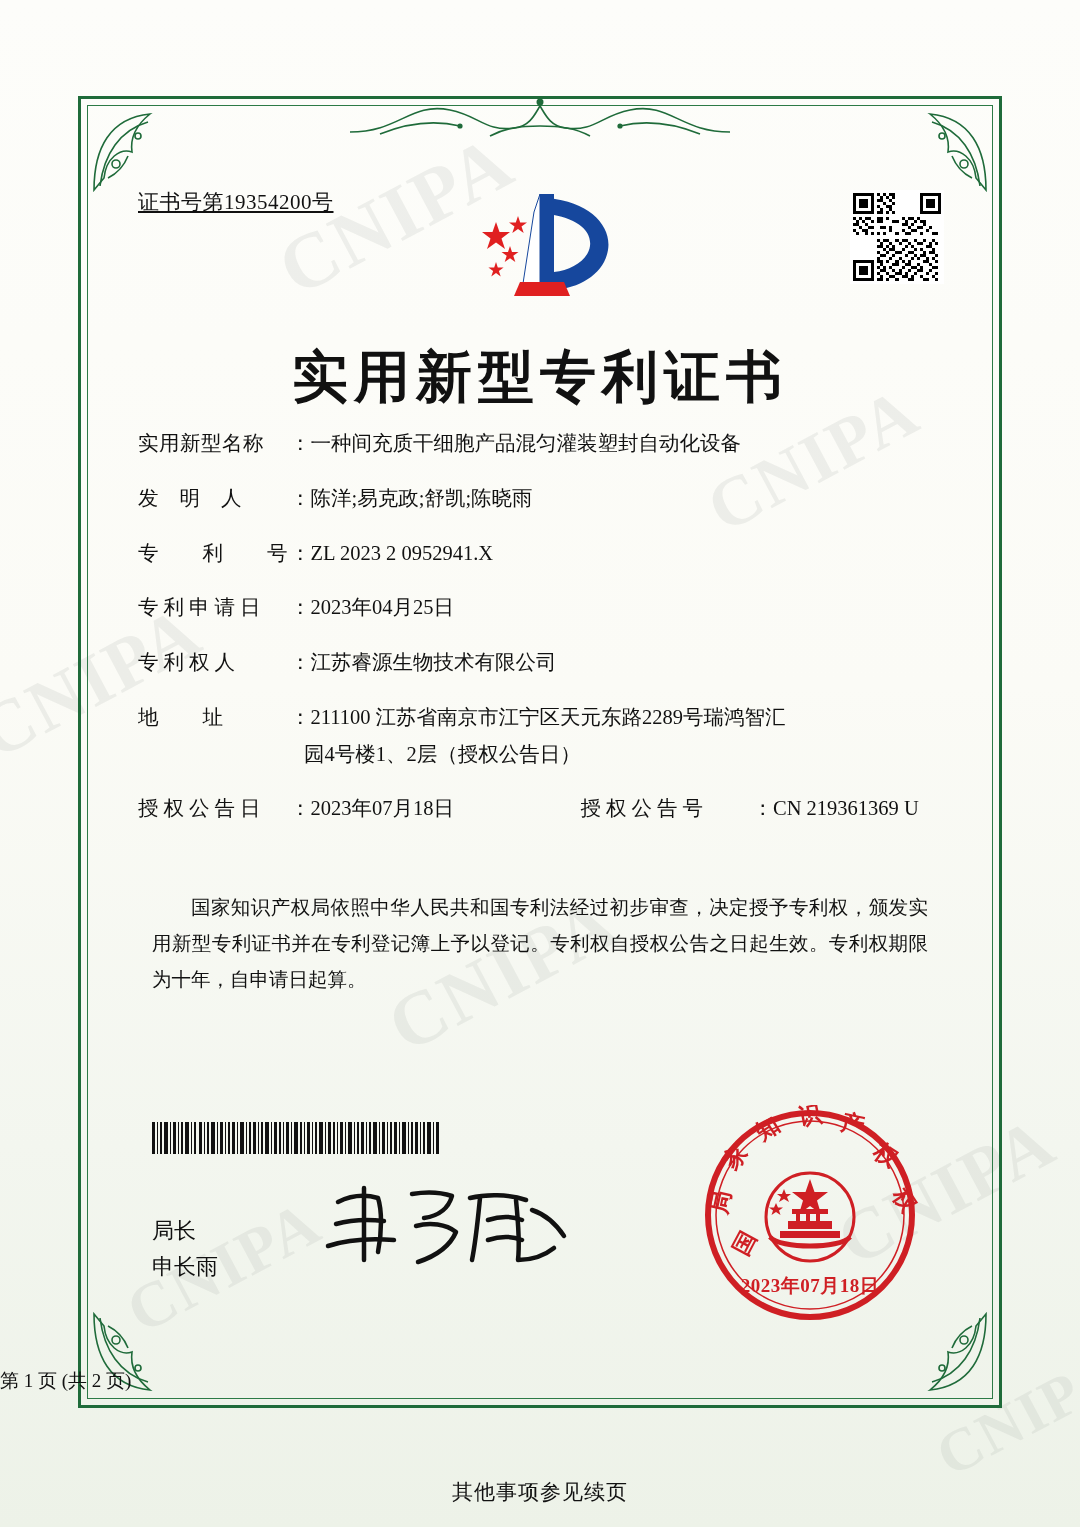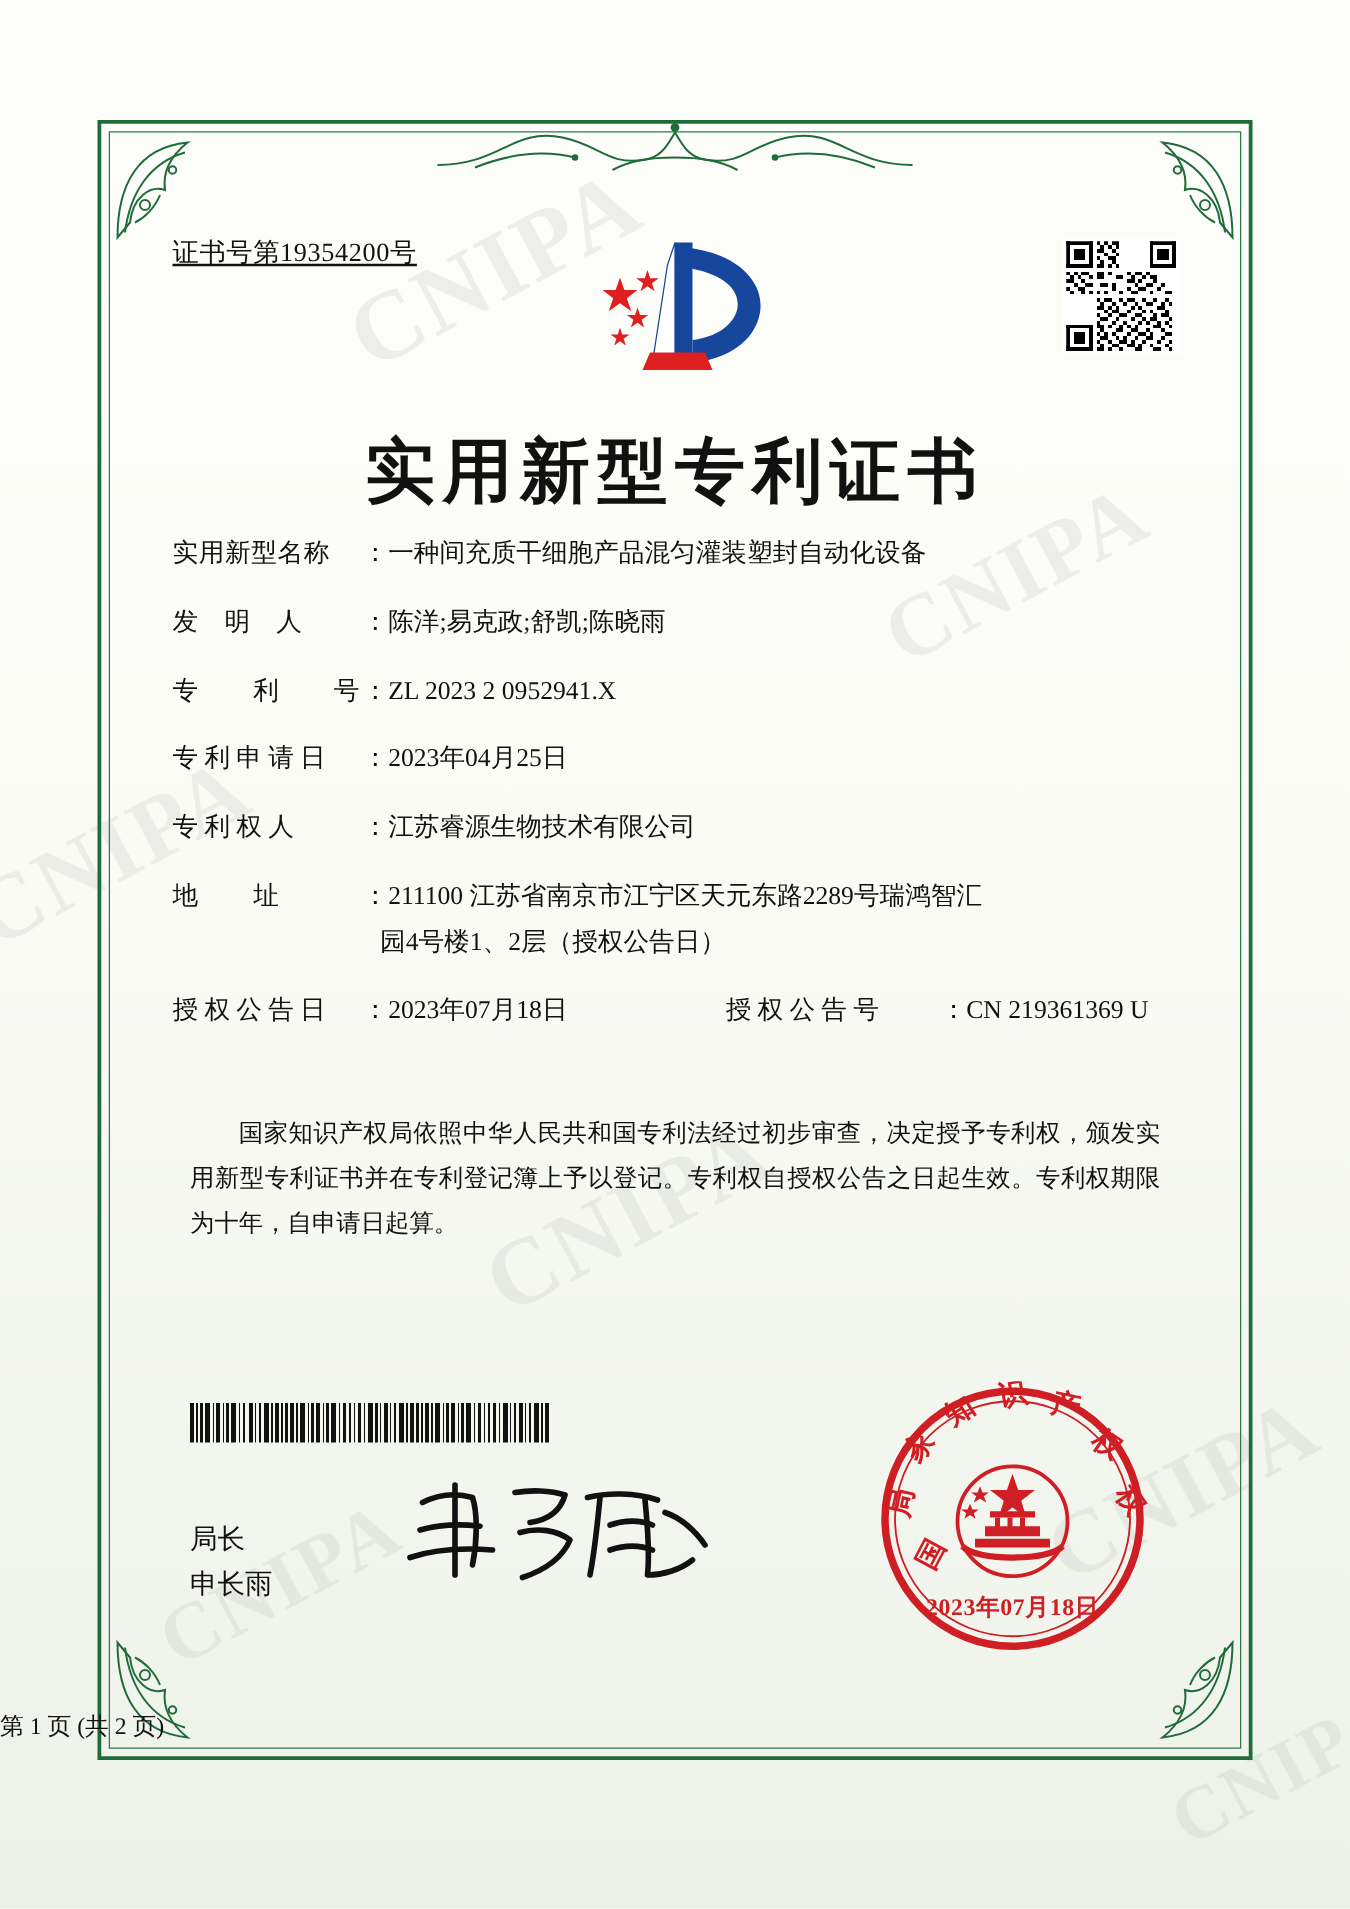--- a/index.html
+++ b/index.html
@@ -657,14 +657,15 @@
         <text transform="translate(100,20) rotate(-11)">识</text>
         <text transform="translate(140,24) rotate(12)">产</text>
         <text transform="translate(172,50) rotate(34)">权</text>
         <text transform="translate(192,90) rotate(56)">权</text>
       </g>
     </svg>
   </div>
   <div class="seal-date">2023年07月18日</div>
 
   <div class="page-num">第 1 页 (共 2 页)</div>
+  <div class="footer-note">其他事项参见续页</div>
 
 </div>
 
 </body></html>

